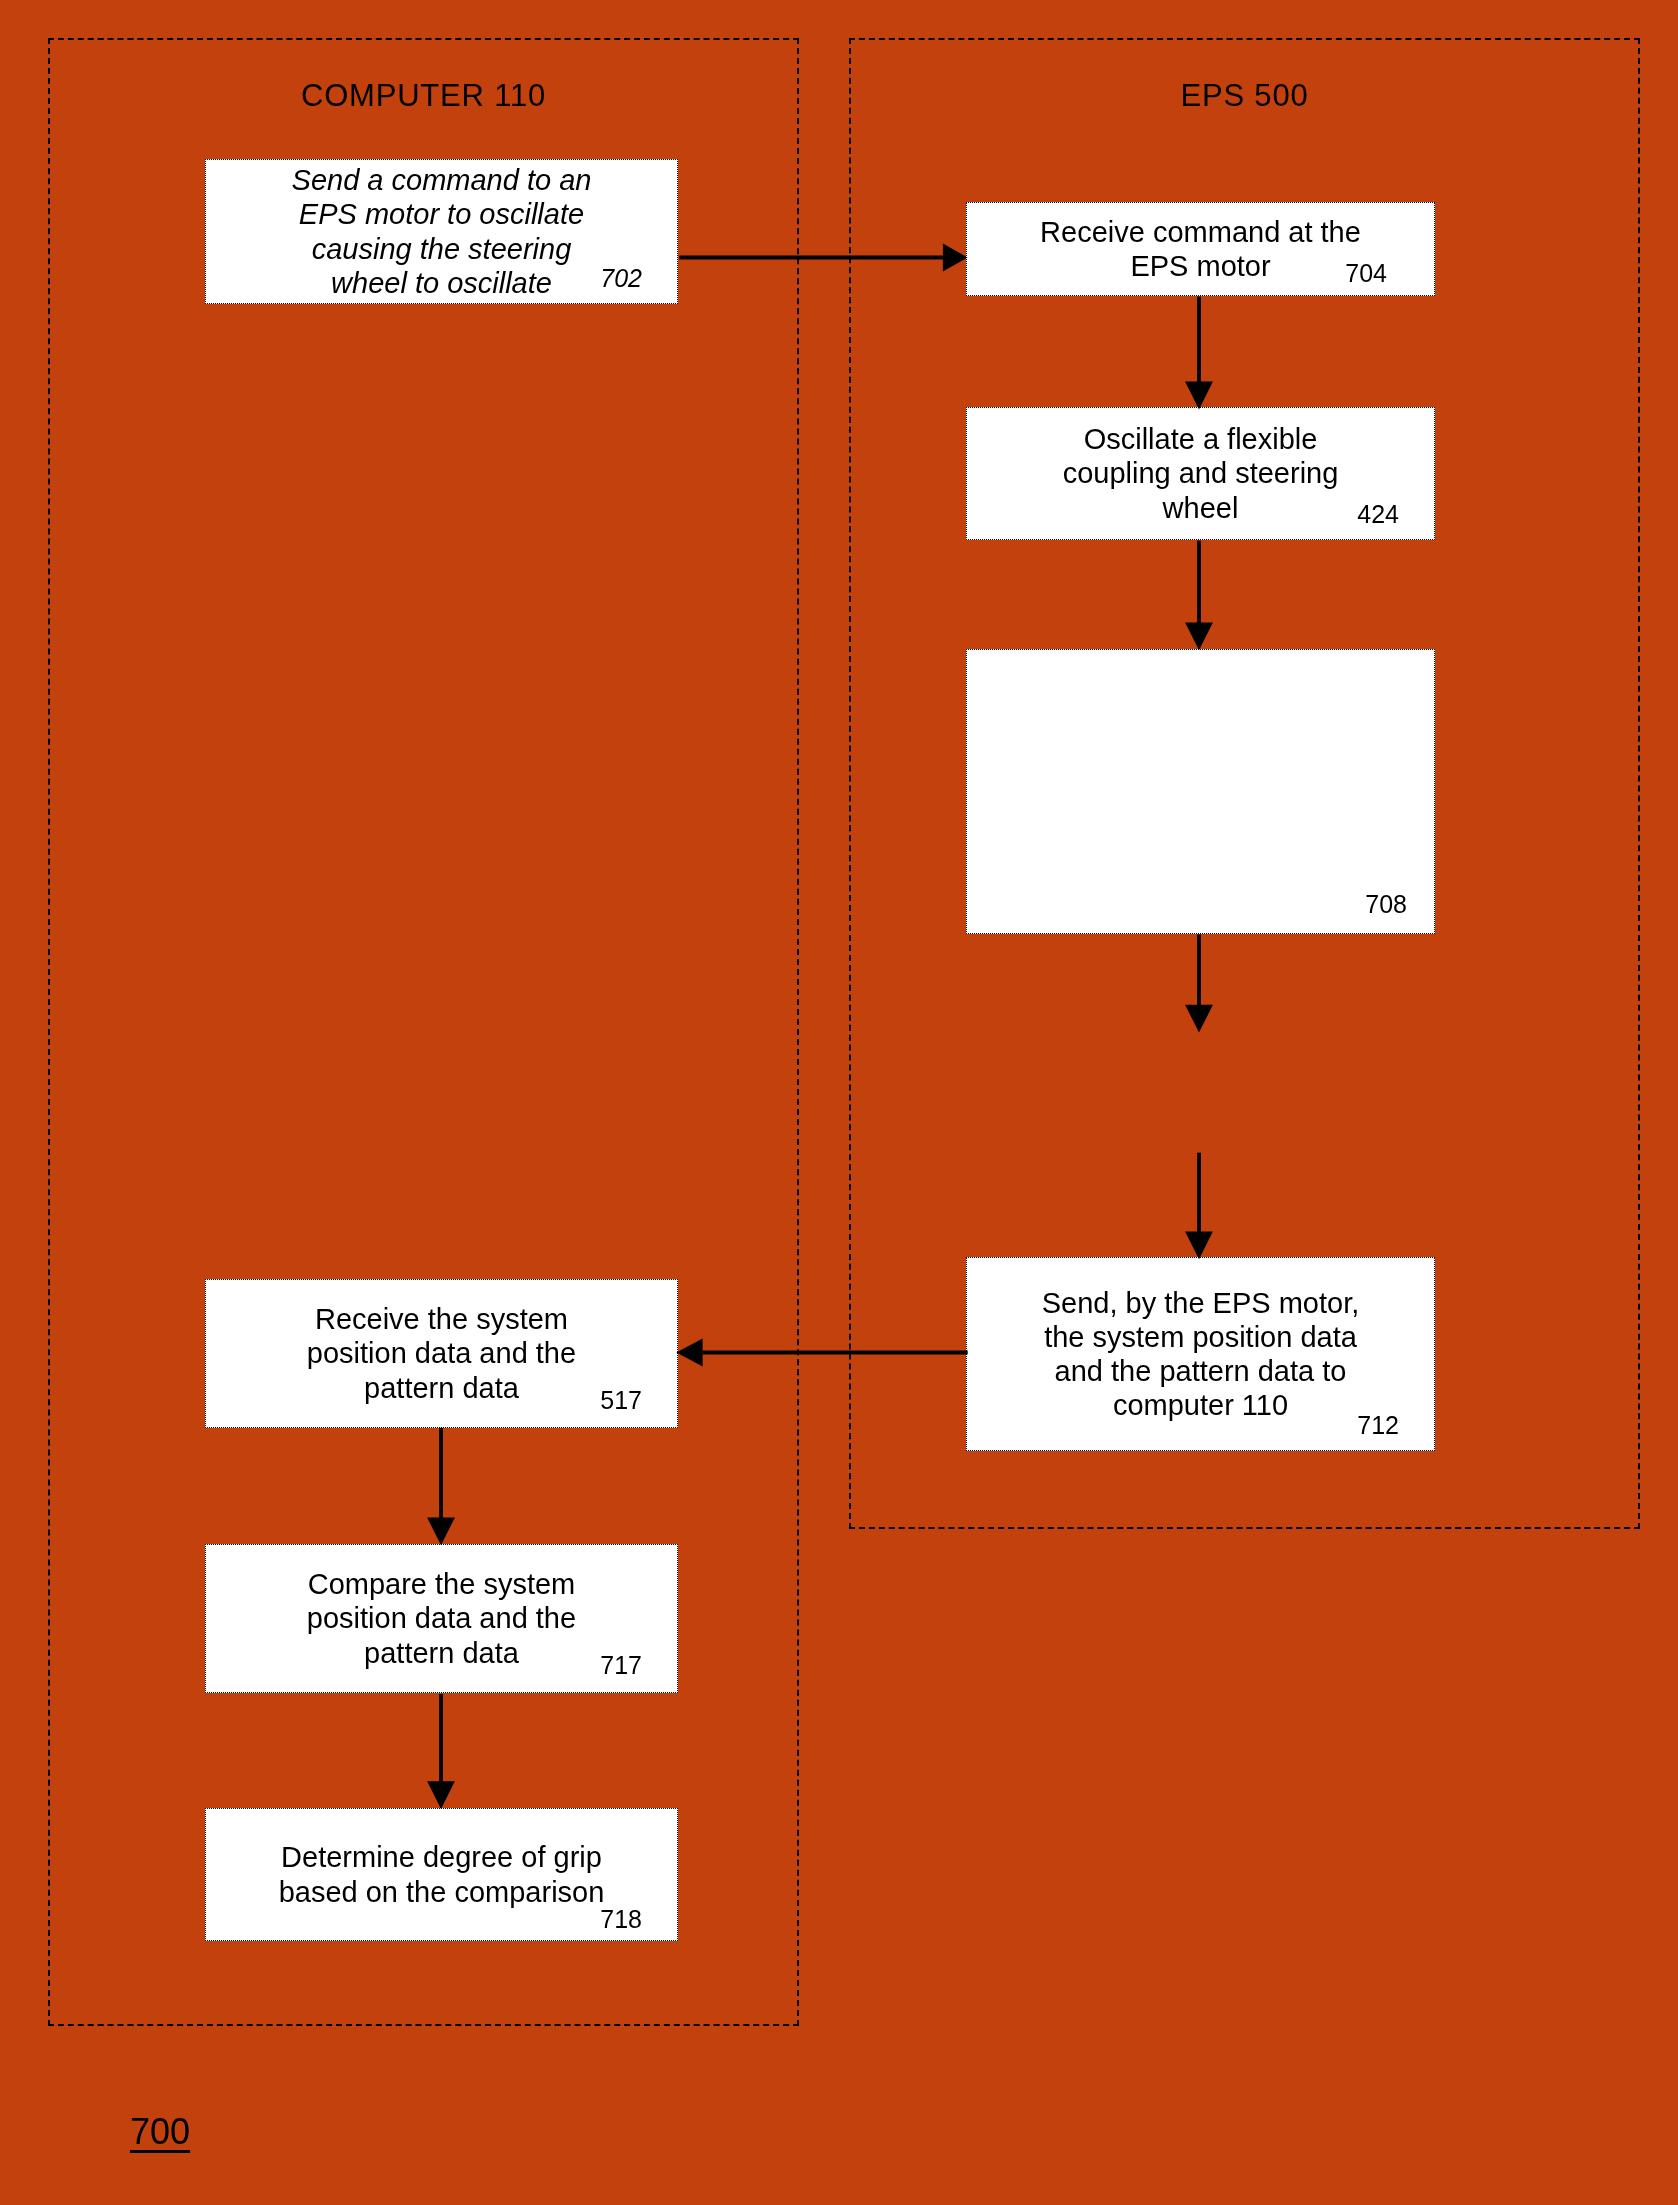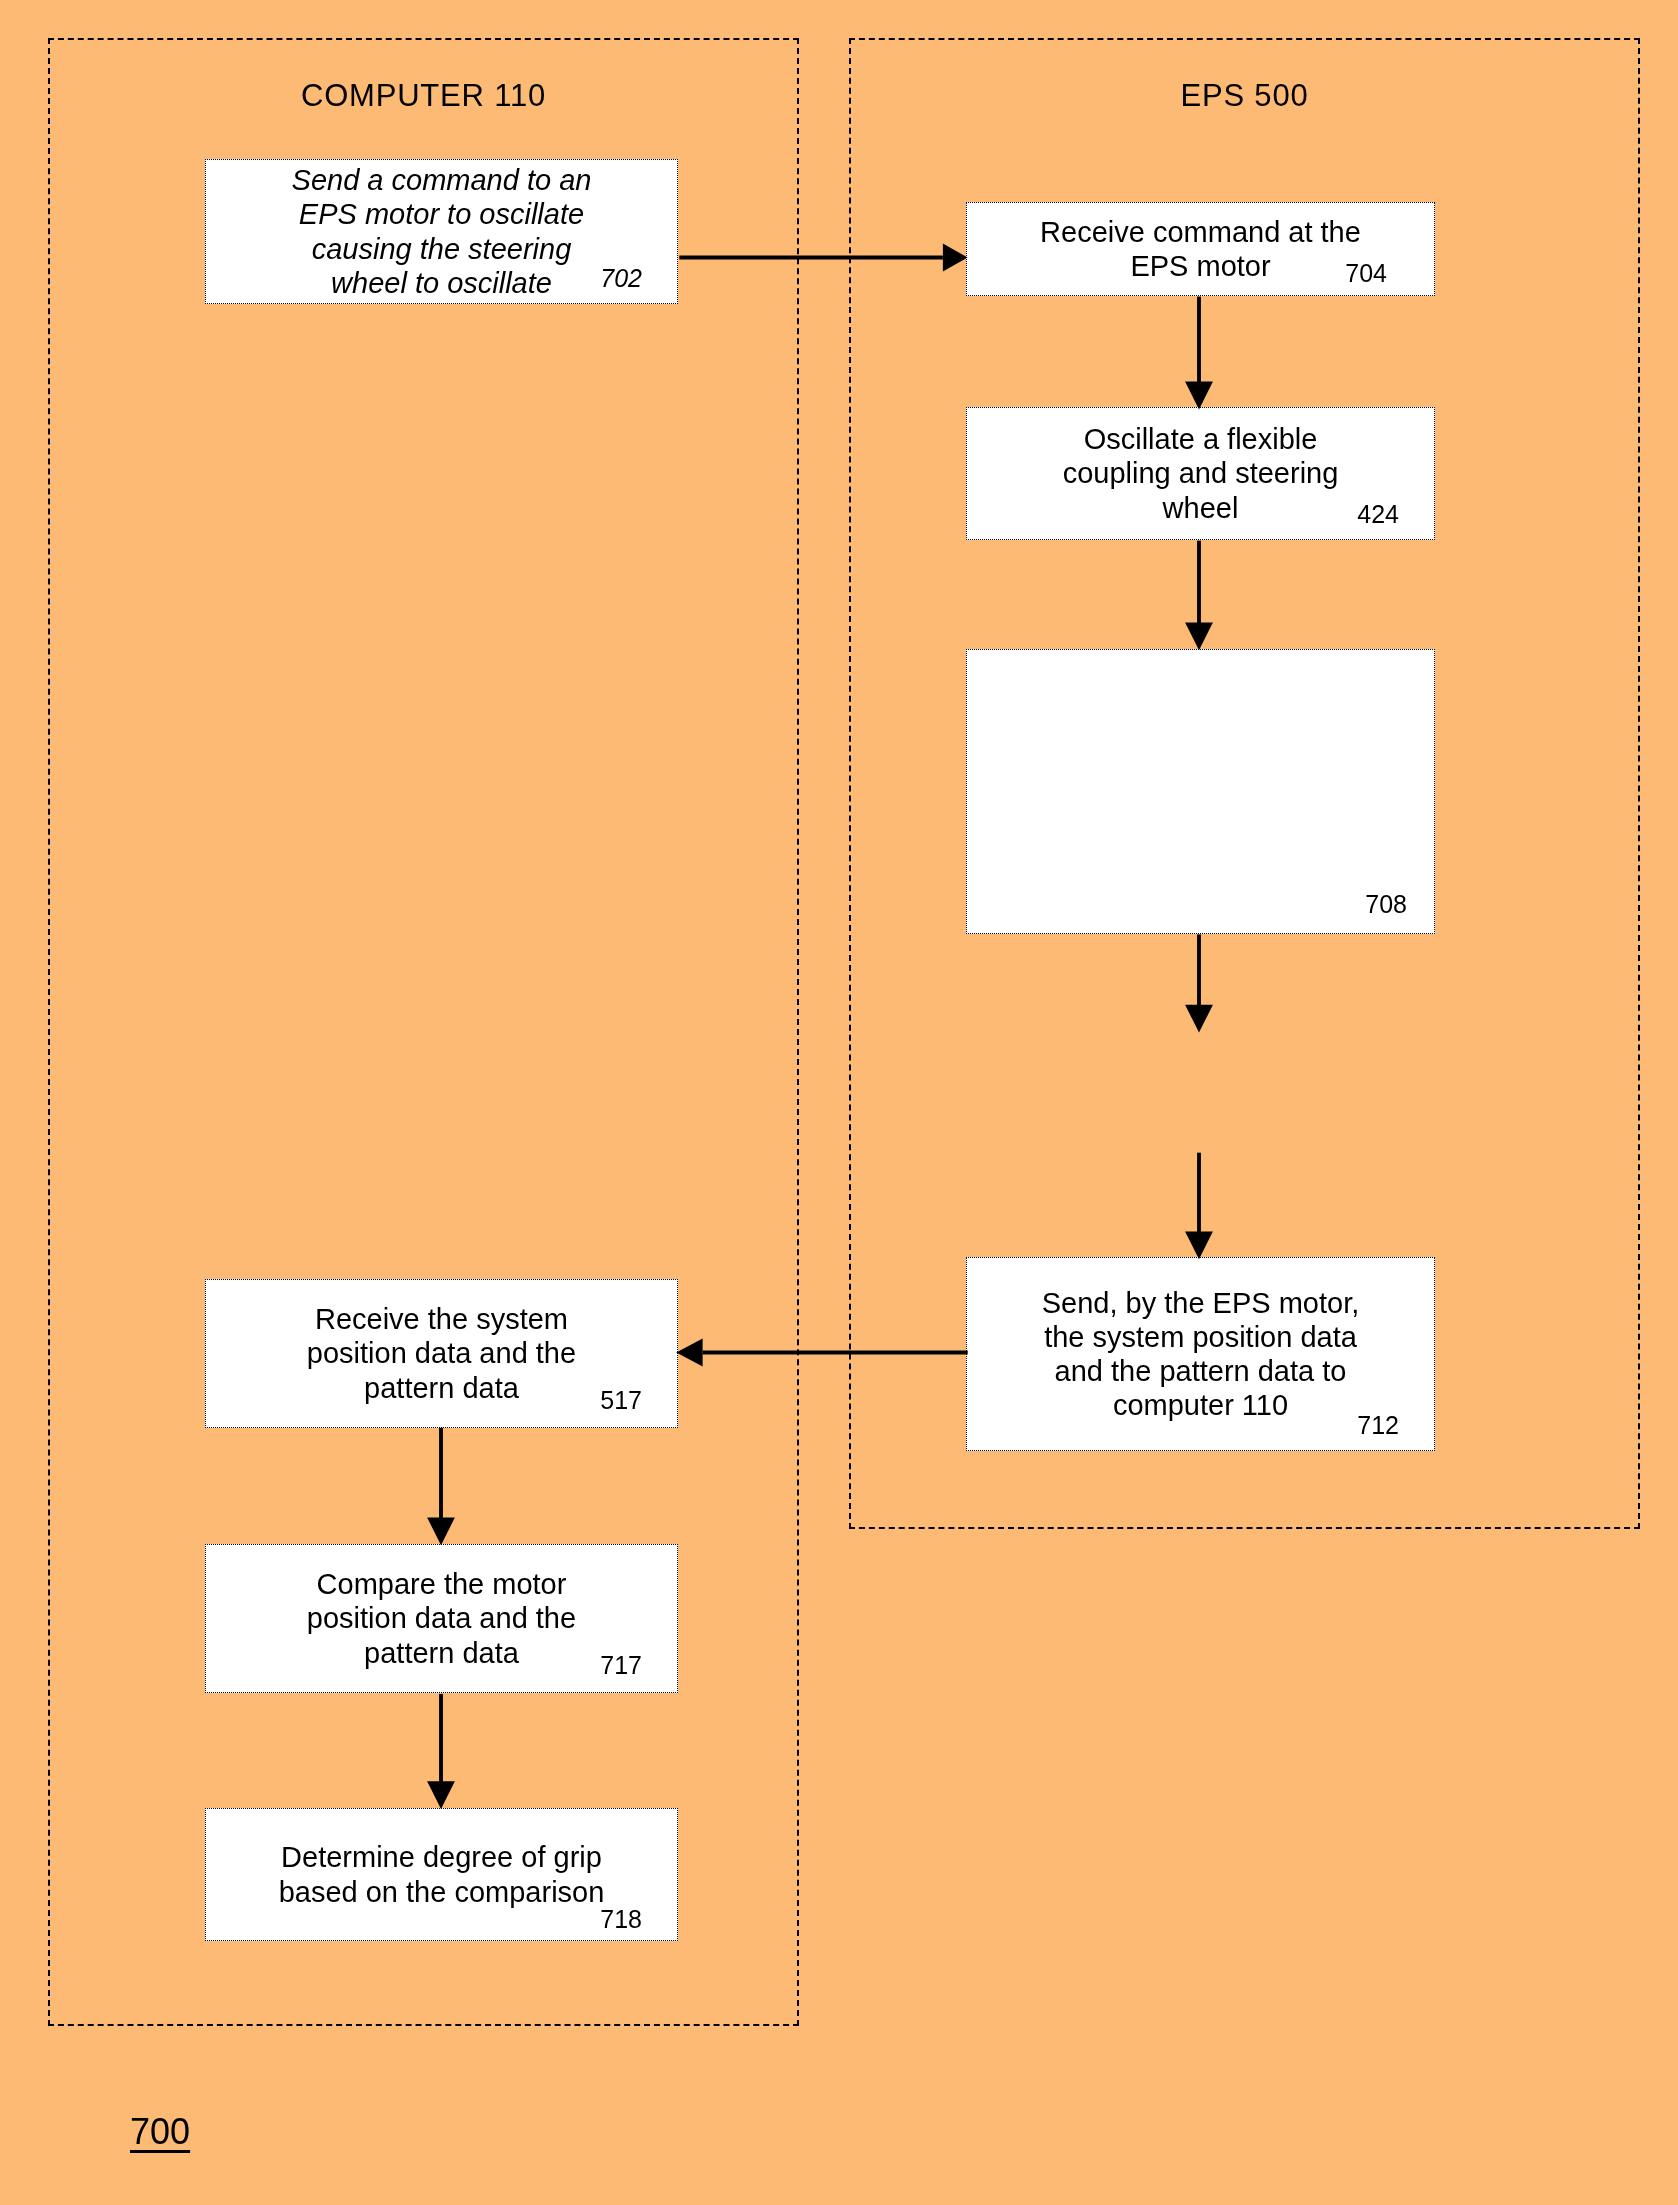--- a/index.html
+++ b/index.html
@@ -10,21 +10,21 @@
   }
   body {
     font-family: "Liberation Sans", sans-serif;
     color: #000000;
   }
 
   #figure {
     position: relative;
     width: 1679px;
     height: 2205px;
-    background: #fdba74;
+    background: #c2410c;
     overflow: hidden;
   }
 
   
   .lane {
     position: absolute;
     border: 2.3px dashed #000000;
     box-sizing: border-box;
     background: transparent;
   }
@@ -133,21 +133,21 @@
   </div>
 
   <div class="node" style="left:205px; top:1279px; width:473px; height:149px;">
     <div class="node-text">Receive the system
 position data and the
 pattern data</div>
     <div class="ref" style="right:35px; bottom:14px;">517</div>
   </div>
 
   <div class="node" style="left:205px; top:1544px; width:473px; height:149px;">
-    <div class="node-text">Compare the motor
+    <div class="node-text">Compare the system
 position data and the
 pattern data</div>
     <div class="ref" style="right:35px; bottom:14px;">717</div>
   </div>
 
   <div class="node" style="left:205px; top:1808px; width:473px; height:133px;">
     <div class="node-text">Determine degree of grip
 based on the comparison</div>
     <div class="ref" style="right:35px; bottom:7.8px;">718</div>
   </div>

